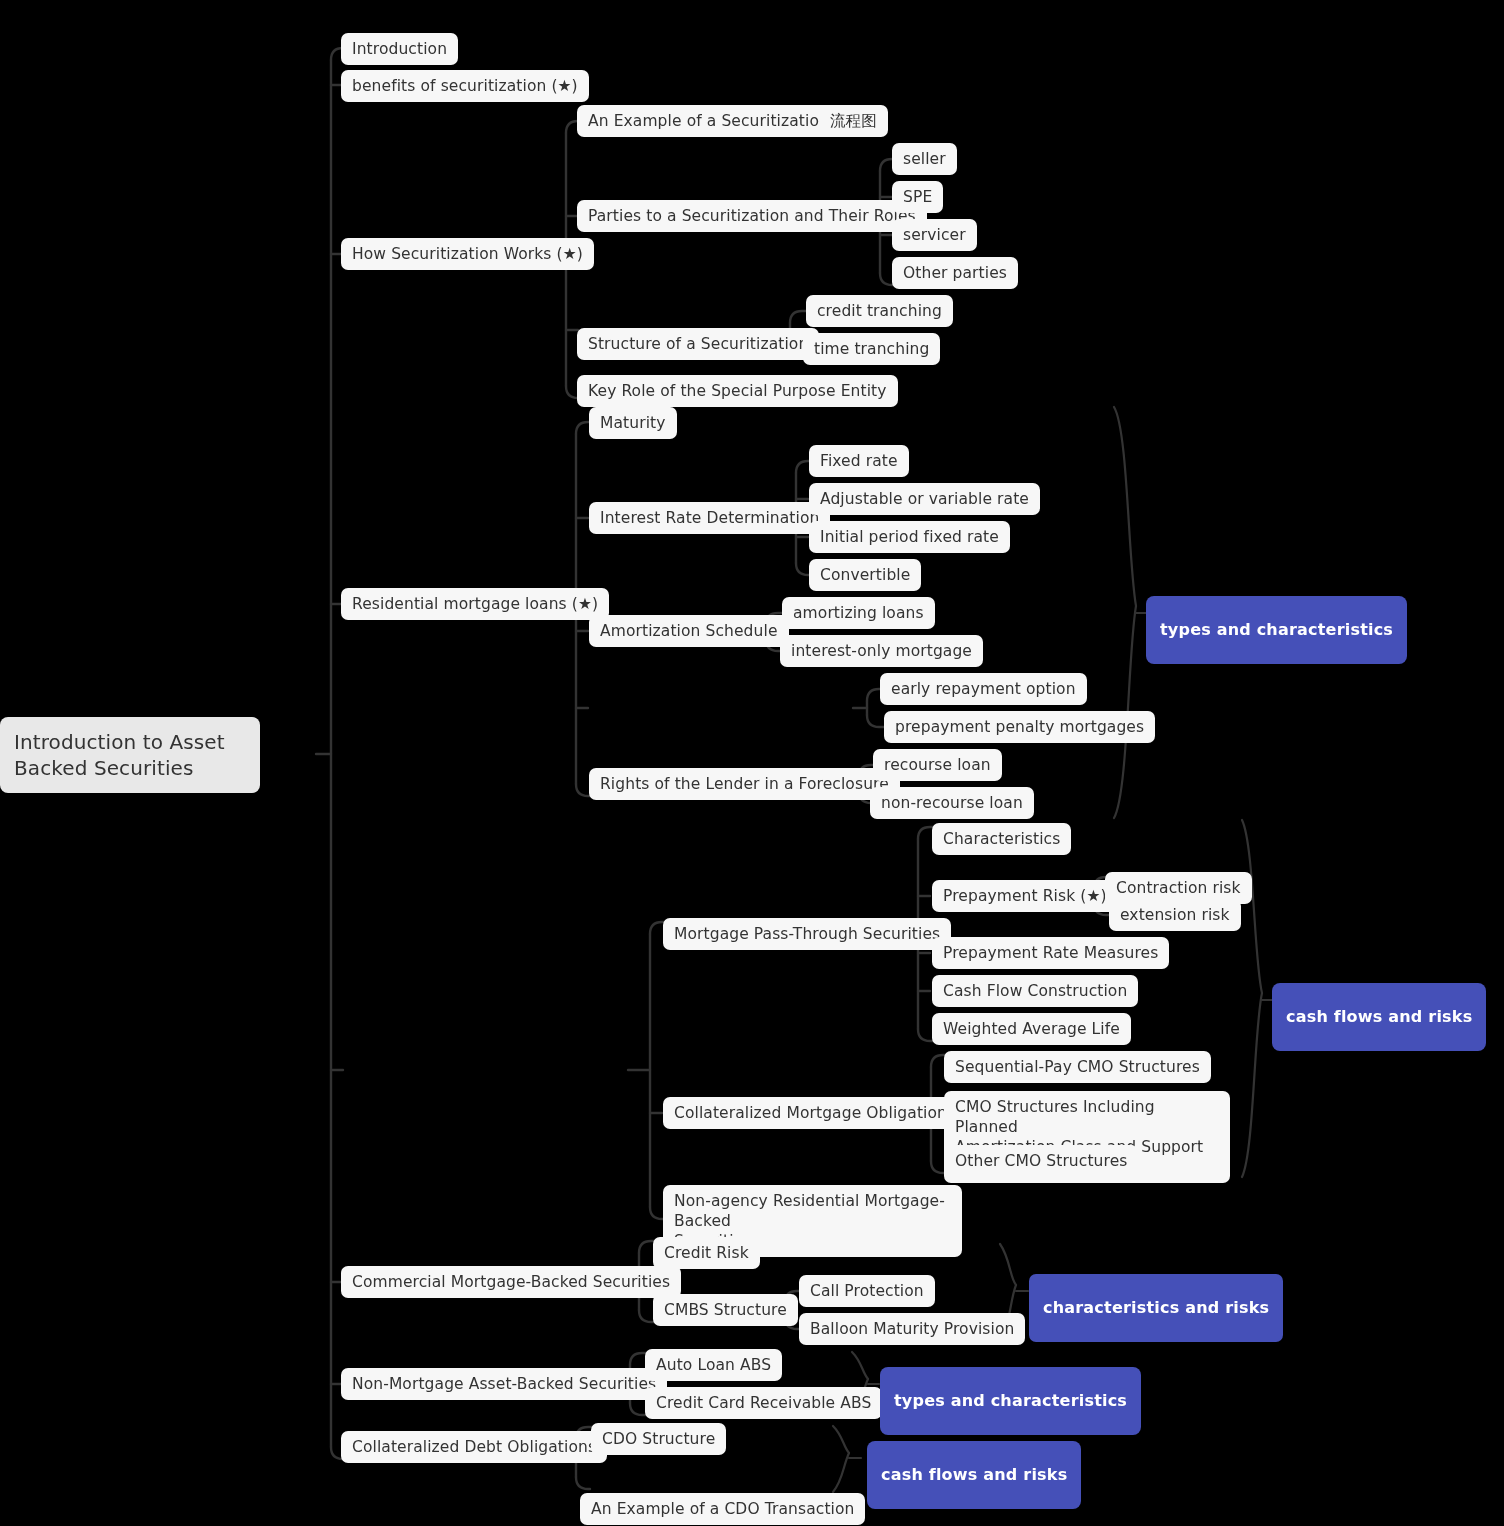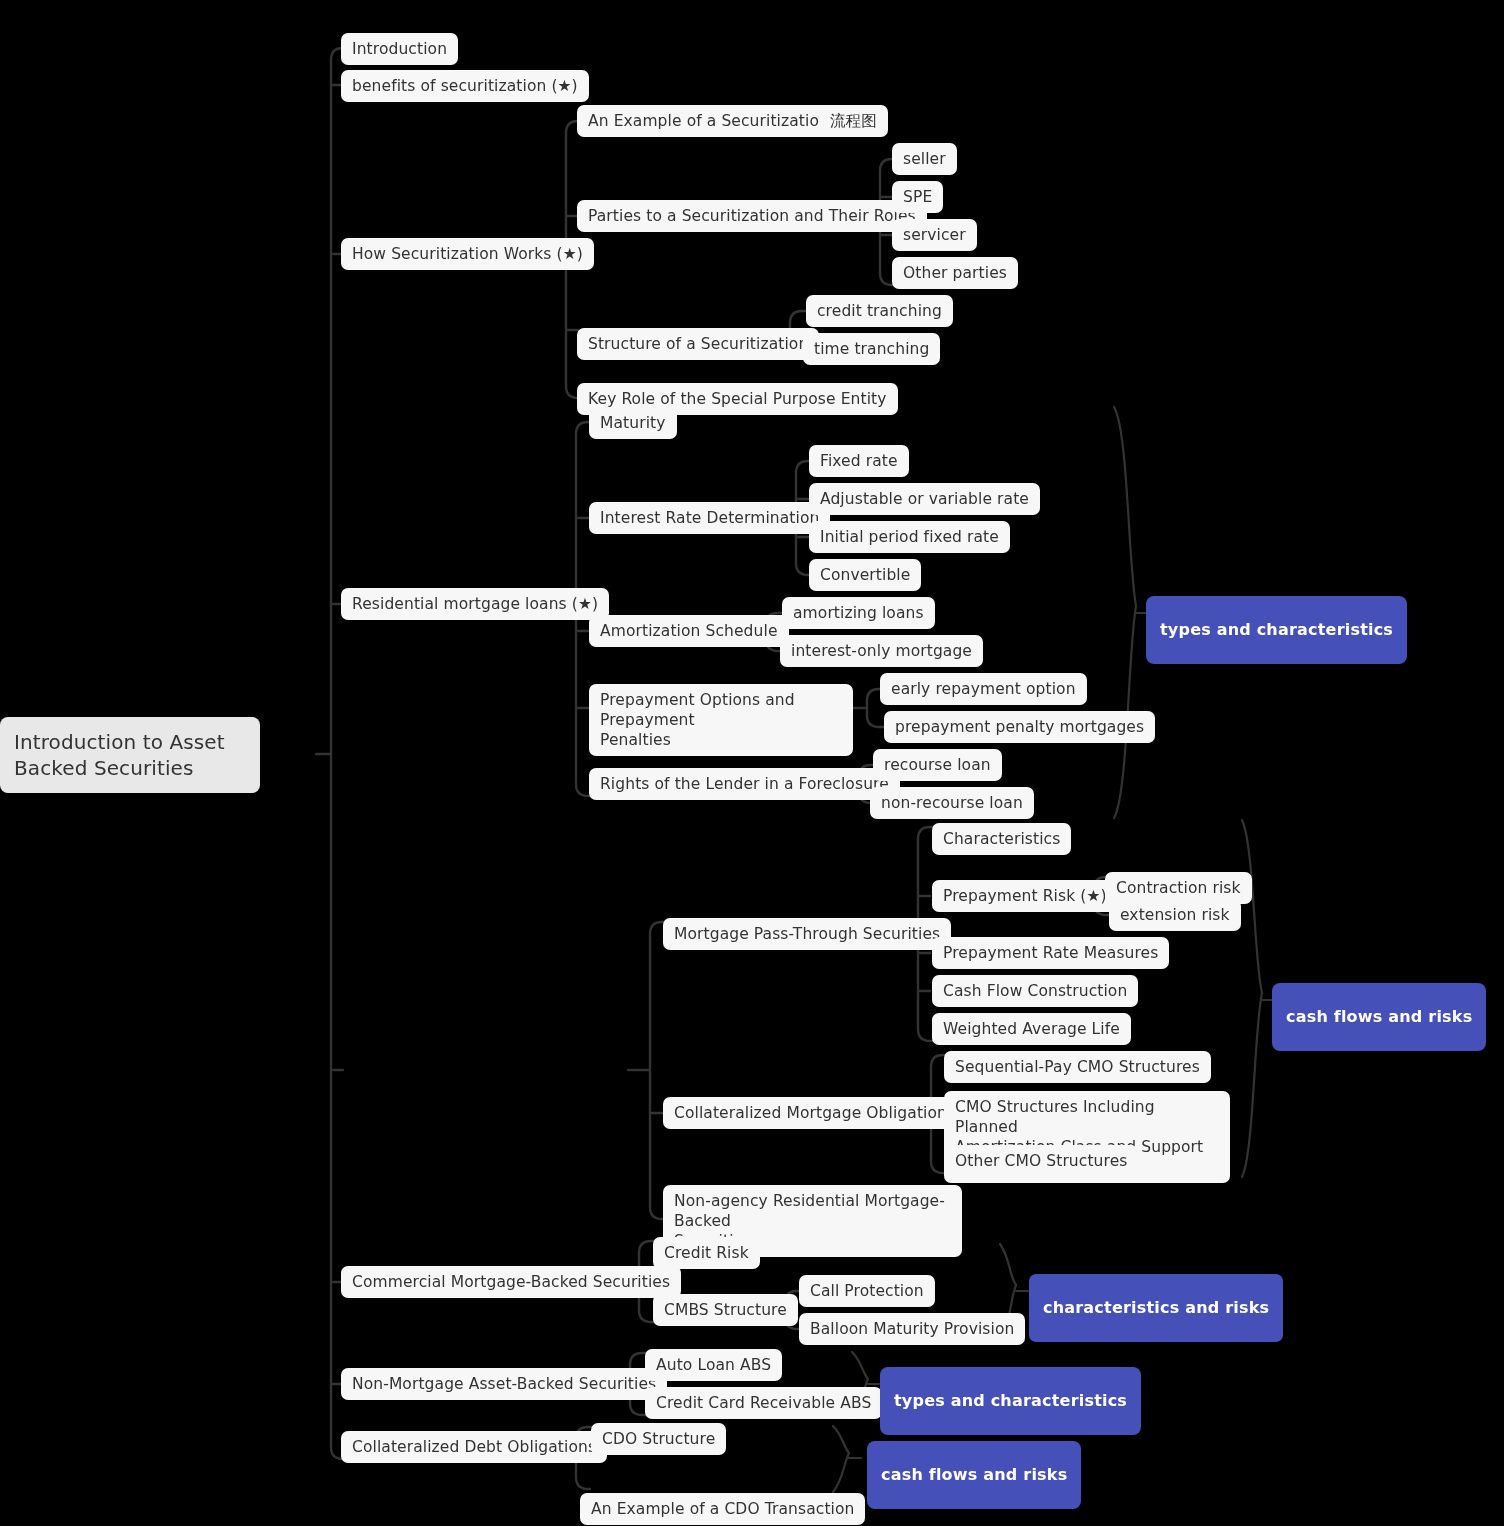--- a/index.html
+++ b/index.html
@@ -191,33 +191,31 @@
   <div class="node" style="left:577px;top:105px;">An Example of a Securitization</div>
   <div class="node" style="left:819px;top:105px;">流程图</div>
   <div class="node" style="left:577px;top:200px;">Parties to a Securitization and Their Roles</div>
   <div class="node" style="left:892px;top:143px;">seller</div>
   <div class="node" style="left:892px;top:181px;">SPE</div>
   <div class="node" style="left:892px;top:219px;">servicer</div>
   <div class="node" style="left:892px;top:257px;">Other parties</div>
   <div class="node" style="left:577px;top:314px;margin-top:14px;">Structure of a Securitization</div>
   <div class="node" style="left:806px;top:295px;">credit tranching</div>
   <div class="node" style="left:803px;top:333px;">time tranching</div>
-  <div class="node" style="left:577px;top:383px;">Key Role of the Special Purpose Entity</div>
+  <div class="node" style="left:577px;top:375px;">Key Role of the Special Purpose Entity</div>
 
   <div class="node" style="left:589px;top:407px;">Maturity</div>
   <div class="node" style="left:589px;top:502px;">Interest Rate Determination</div>
   <div class="node" style="left:809px;top:445px;">Fixed rate</div>
   <div class="node" style="left:809px;top:483px;">Adjustable or variable rate</div>
   <div class="node" style="left:809px;top:521px;">Initial period fixed rate</div>
   <div class="node" style="left:809px;top:559px;">Convertible</div>
   <div class="node" style="left:589px;top:615px;">Amortization Schedule</div>
   <div class="node" style="left:782px;top:597px;">amortizing loans</div>
   <div class="node" style="left:780px;top:635px;">interest-only mortgage</div>
-  <div class="node" style="left:589px;top:684px;width:264px;">Prepayment Options and Prepayment
-Penalties</div>
   <div class="node" style="left:880px;top:673px;">early repayment option</div>
   <div class="node" style="left:884px;top:711px;">prepayment penalty mortgages</div>
   <div class="node" style="left:589px;top:768px;">Rights of the Lender in a Foreclosure</div>
   <div class="node" style="left:873px;top:749px;">recourse loan</div>
   <div class="node" style="left:870px;top:787px;">non-recourse loan</div>
   <div class="node badge" style="left:1146px;top:596px;">types and characteristics</div>
 
   <div class="node" style="left:663px;top:918px;">Mortgage Pass-Through Securities</div>
   <div class="node" style="left:932px;top:823px;">Characteristics</div>
   <div class="node" style="left:932px;top:880px;">Prepayment Risk (★)</div>

